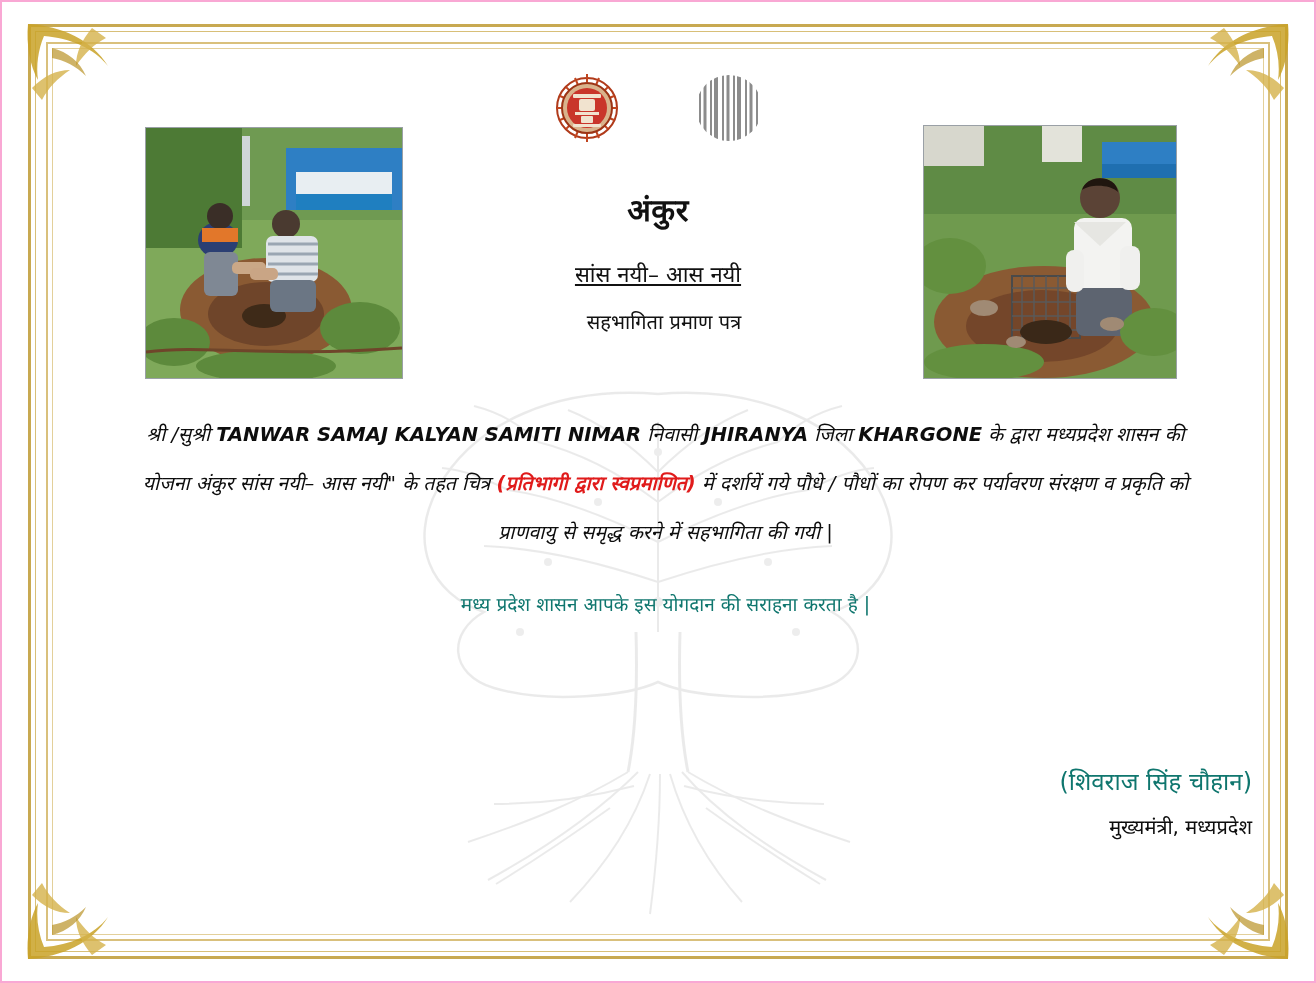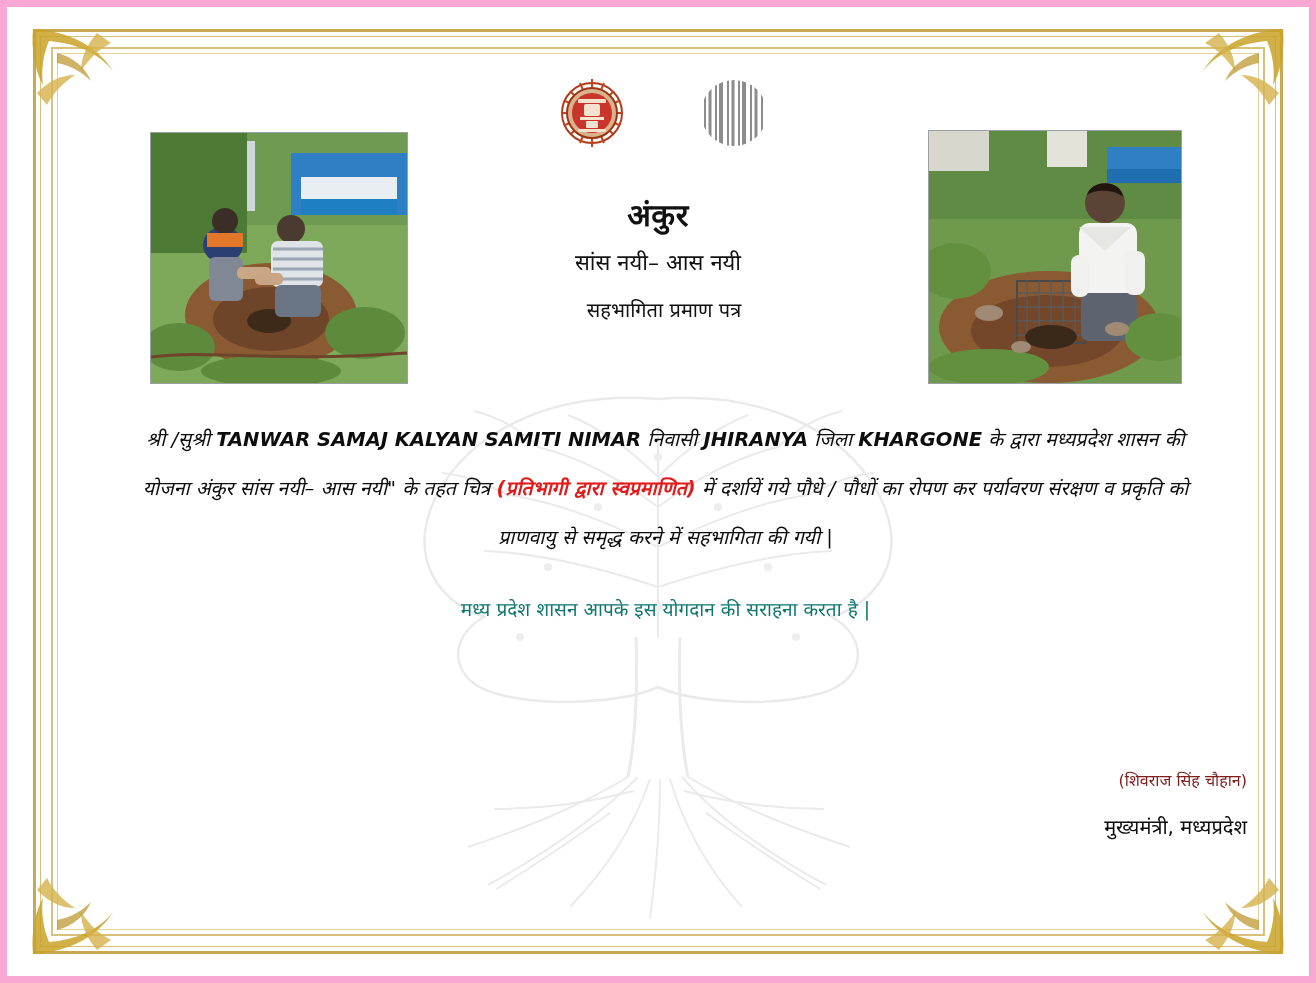--- a/index.html
+++ b/index.html
@@ -10,21 +10,21 @@
   body {
     font-family: "Liberation Sans", sans-serif;
   }
   .page {
     position: relative;
     width: 1316px;
     height: 983px;
     background: #ffffff;
     overflow: hidden;
     box-sizing: border-box;
-    border: 7px solid #f9a8d4;
+    border: 2px solid #f9a8d4;
   }
 
   
   .frame-outer {
     position: absolute;
     left: 26px;
     top: 22px;
     right: 26px;
     bottom: 22px;
     border: 3px solid #c8a951;
@@ -128,21 +128,22 @@
     font-family: "DejaVu Sans", sans-serif;
     font-size: 31px;
     font-weight: bold;
     color: #111111;
     letter-spacing: 0.5px;
   }
   .title-sub {
     font-family: "DejaVu Sans", sans-serif;
     font-size: 22px;
     color: #111111;
-    margin-top: 11px;
+    margin-top: 28px;
+    text-decoration: underline;
   }
   .title-sub2 {
     font-family: "DejaVu Sans", sans-serif;
     font-size: 20px;
     color: #111111;
     margin-top: 20px;
     padding-left: 12px;
   }
 
   
@@ -178,28 +179,28 @@
 
   
   .sign-block {
     position: absolute;
     right: 62px;
     top: 762px;
     text-align: right;
   }
   .sign-name {
     font-family: "DejaVu Sans", sans-serif;
-    font-size: 16px;
-    color: #7f1d1d;
+    font-size: 24px;
+    color: #0f766e;
   }
   .sign-desig {
     font-family: "DejaVu Sans", sans-serif;
     font-size: 20px;
     color: #0d0d0d;
-    margin-top: 22px;
+    margin-top: 16px;
   }
 </style>
 </head>
 <body>
 
 <div class="page">
 
   <div class="frame-outer"></div>
   <div class="frame-mid"></div>
   <div class="frame-inner"></div>

